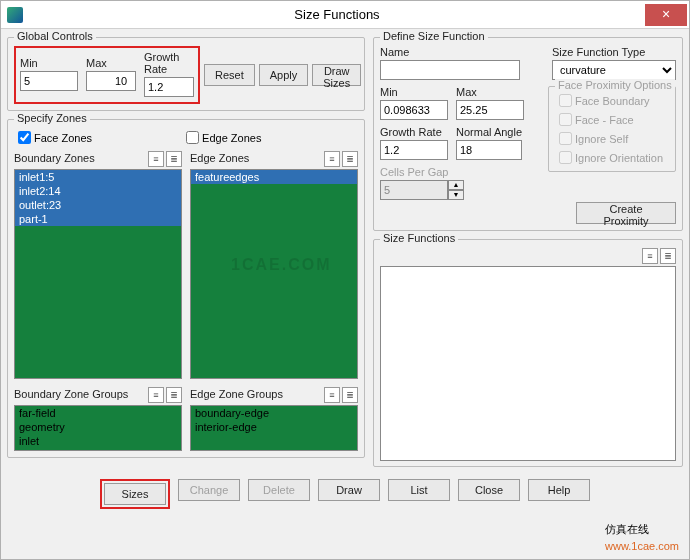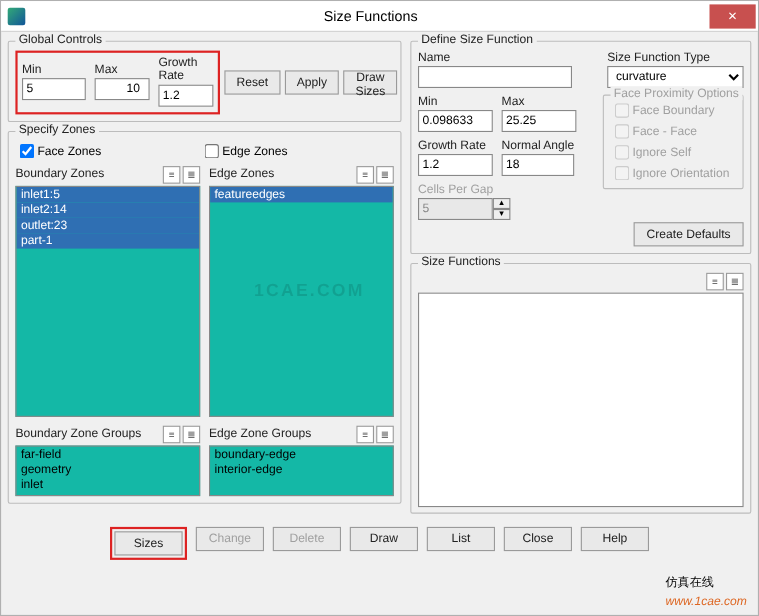--- a/index.html
+++ b/index.html
@@ -16,33 +16,33 @@
   .group-title { position: absolute; top: -8px; left: 6px; background: #f0f0f0; padding: 0 3px; font-size: 11px; color: #222; }
   .row { display: flex; align-items: center; gap: 4px; }
   .col { display: flex; flex-direction: column; }
   .lbl { font-size: 11px; color: #222; margin-bottom: 2px; }
   input.txt, select.sel { border: 1px solid #888; background: #fff; height: 20px; padding: 0 3px; font-size: 11px; }
   input.txt.disabled { background: #e8e8e8; color: #888; }
   .btn { background: #e9e9e9; border: 1px solid #9a9a9a; height: 22px; padding: 0 10px; font-size: 11px; color: #222; }
   .btn.disabled { color: #a0a0a0; }
   .redbox { border: 2px solid #d22; padding: 3px 4px 5px 4px; }
   .chk { display: flex; align-items: center; gap: 0; }
-  .listbox { background: #14b8a6; border: 1px solid #888; overflow: auto; font-size: 11px; }
+  .listbox { background: #15803d; border: 1px solid #888; overflow: auto; font-size: 11px; }
   .listbox .li { padding: 1px 4px; white-space: nowrap; }
   .listbox .li.sel { background: #2f6fb3; color: #fff; }
   .miniicons { display: flex; gap: 2px; }
   .miniicon { width: 16px; height: 16px; border: 1px solid #999; background: #fff; display:flex; align-items:center; justify-content:center; font-size:9px; color:#444; }
   .zhdr { display: flex; justify-content: space-between; align-items: center; margin-bottom: 2px; }
   .spin { display:flex; }
   .spinbtns { display:flex; flex-direction:column; }
   .spinbtns .sb { width:16px; height:10px; border:1px solid #888; background:#eee; font-size:7px; text-align:center; line-height:8px; }
   .footer { display:flex; justify-content:center; gap:8px; padding: 6px 0 8px 0; }
   .watermark { position:absolute; top:255px; left:230px; font-size:16px; color:rgba(0,0,0,0.12); font-weight:bold; letter-spacing:2px; pointer-events:none; }
   .wm2 { position:absolute; right:10px; bottom:6px; font-size:14px; color:#000; font-family: "SimSun","Microsoft YaHei",sans-serif; }
-  .wm2 .red { color:#d62;font-style:italic; }
+  .wm2 .red { color:#d62; }
   .disabled-lbl { color:#a0a0a0; }
   .bigbox { background:#fff; border:1px solid #888; }
 </style>
 </head>
 <body>
 
 <div class="window">
   <div class="titlebar">
     <div class="icon"></div>
     <div class="title">Size Functions</div>
@@ -218,21 +218,21 @@
                 </label>
               <label class="chk disabled-lbl">
                   <input type="checkbox" disabled="" style="">
                   <span>Ignore Self</span>
                 </label>
               <label class="chk disabled-lbl">
                   <input type="checkbox" disabled="" style="">
                   <span>Ignore Orientation</span>
                 </label>
             </div>
-            <button class="btn" style="margin-top:30px; width:100px; align-self:flex-end;">Create Defaults</button>
+            <button class="btn" style="margin-top:30px; width:100px; align-self:flex-end;">Create Proximity</button>
           </div>
         </div>
       </div>
 
       <div class="group" style="height:228px;">
         <div class="group-title">Size Functions</div>
         <div class="zhdr">
           <span></span>
           <div class="miniicons">
             <div class="miniicon">≡</div>

